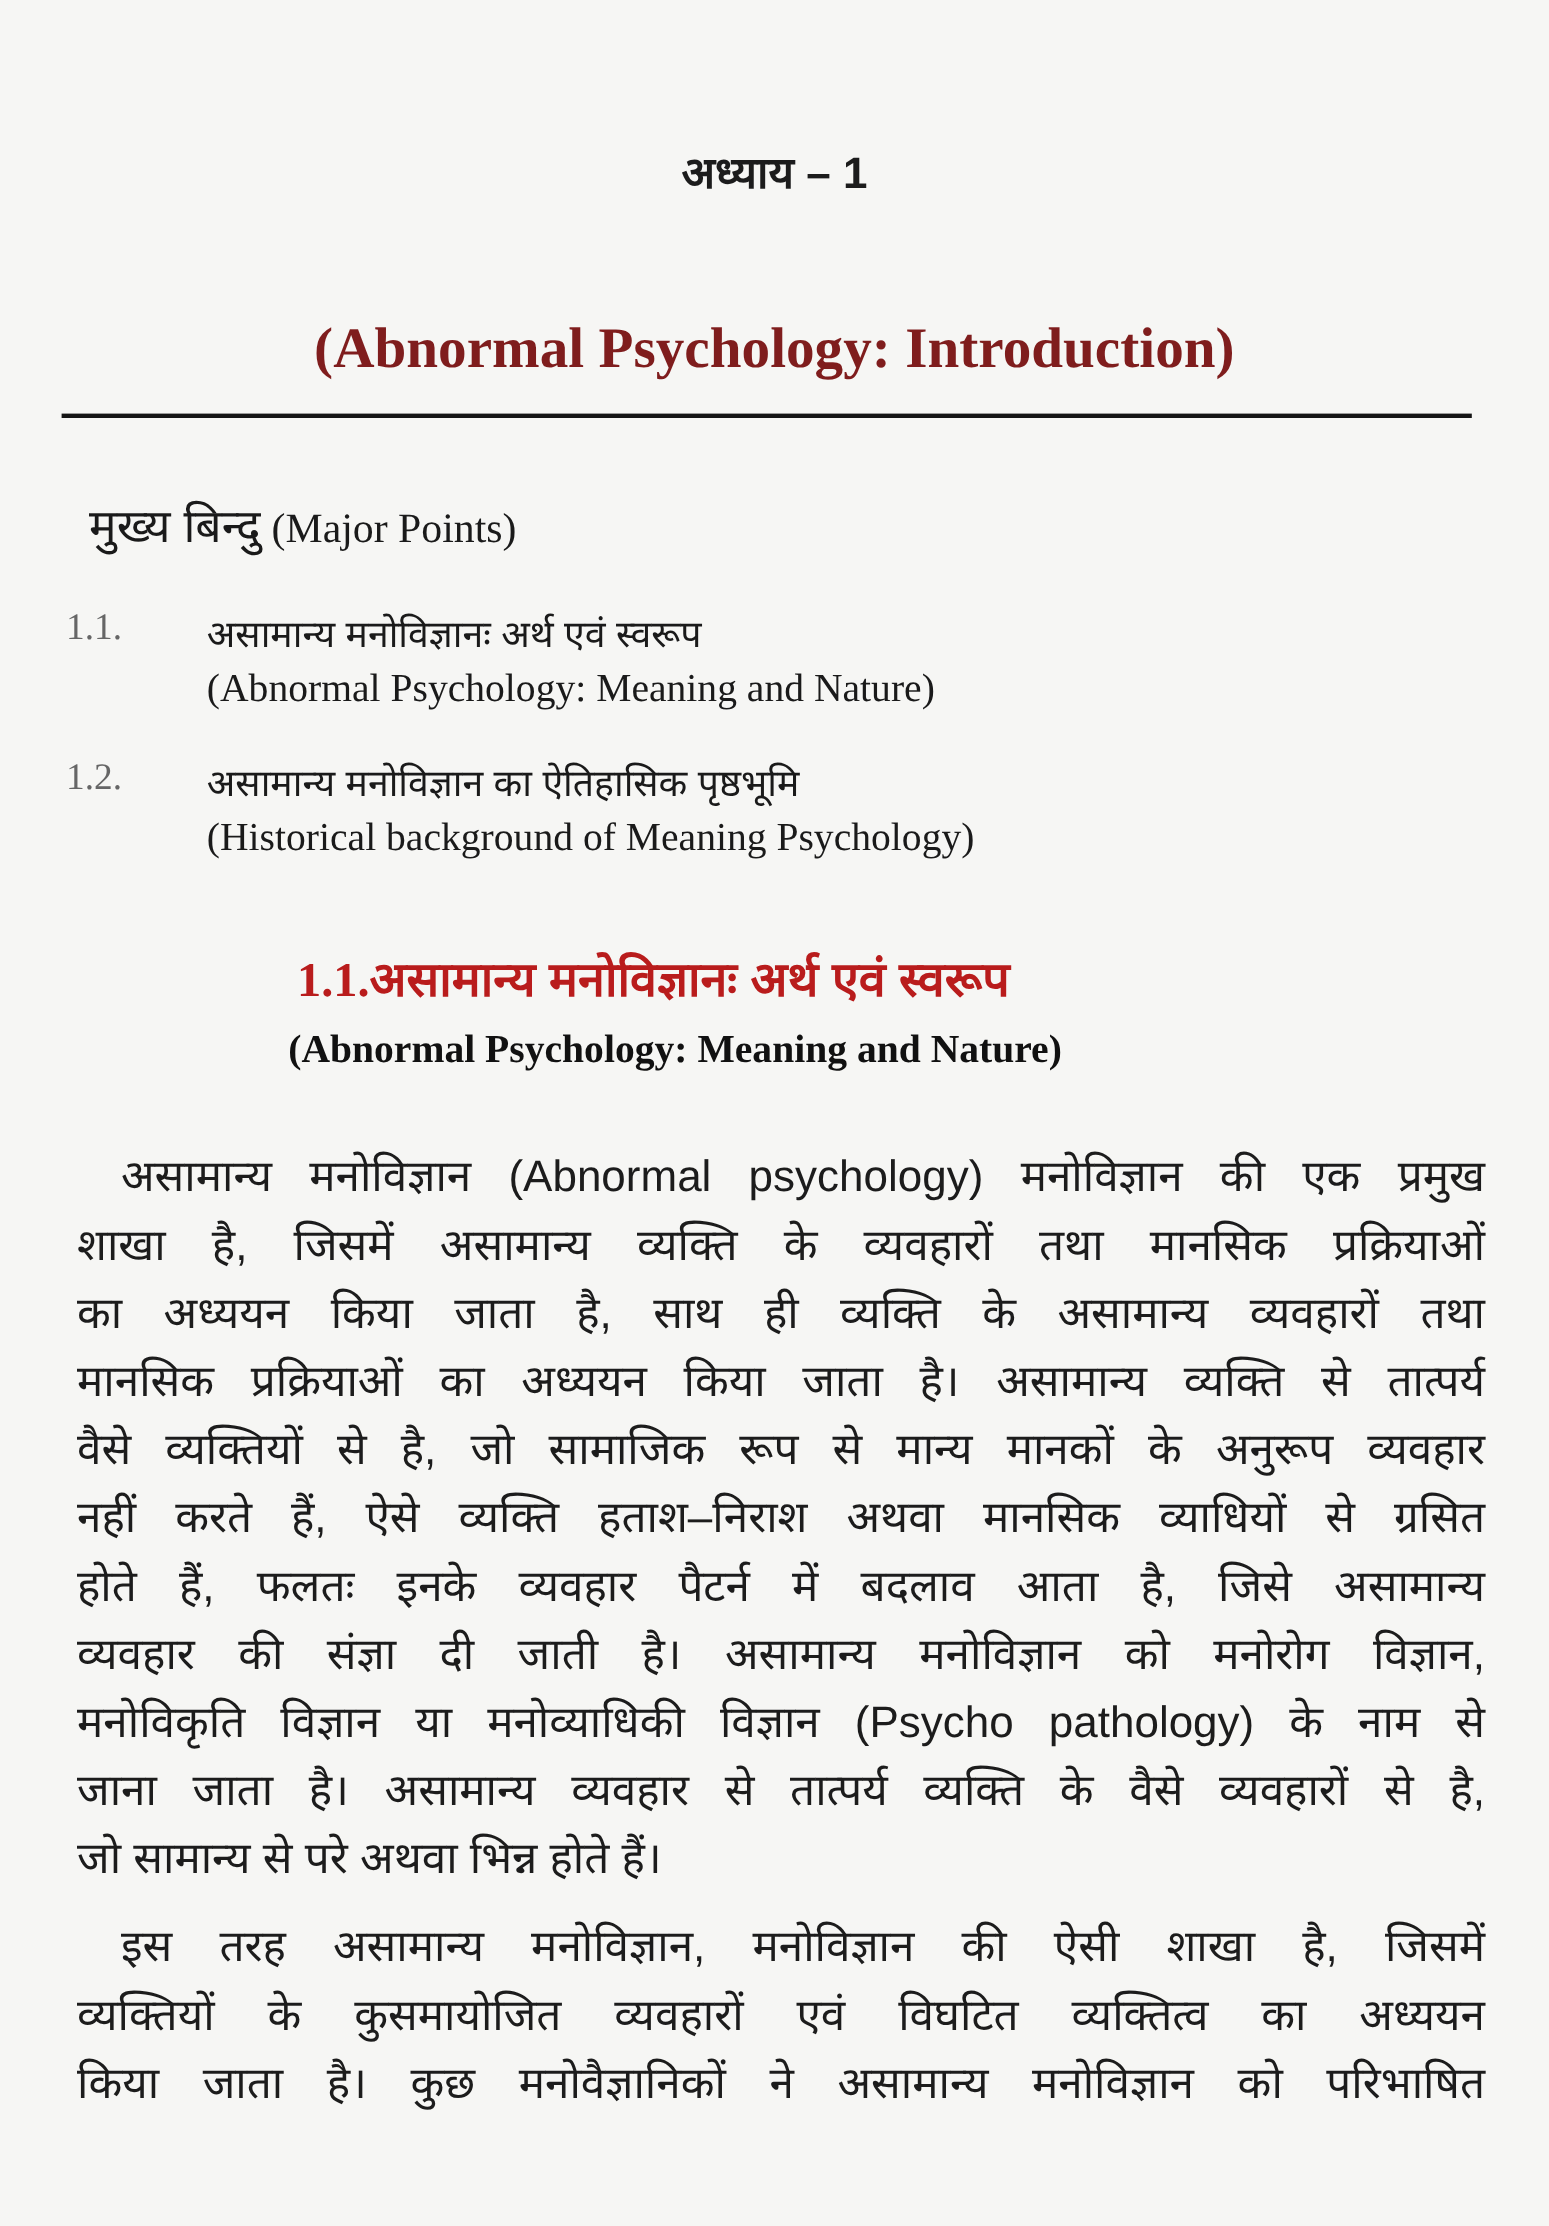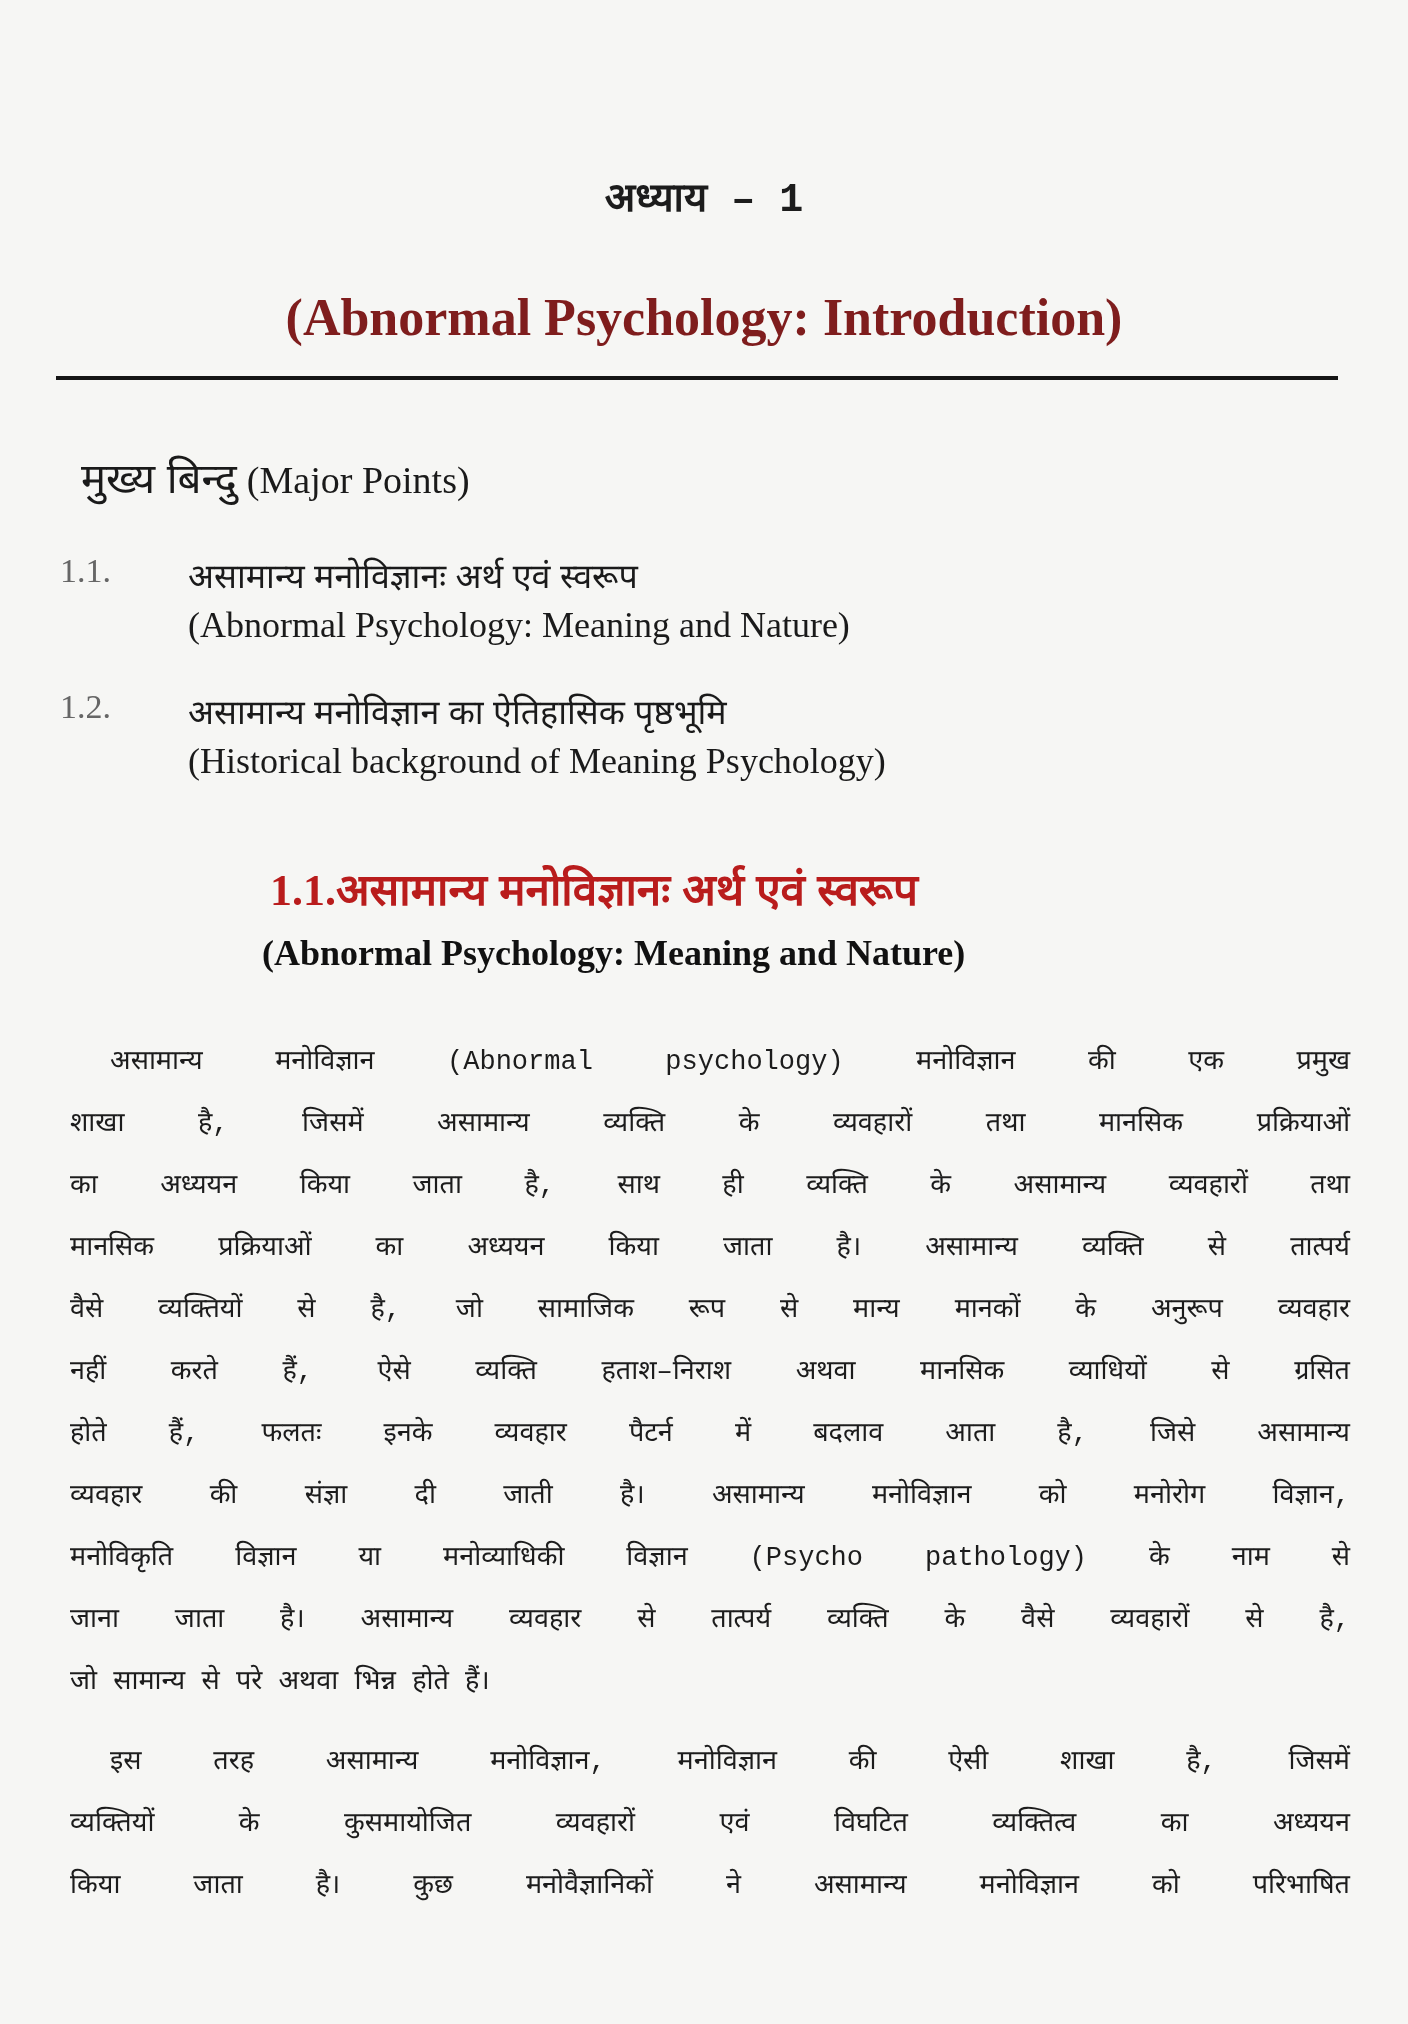--- a/index.html
+++ b/index.html
@@ -6,22 +6,22 @@
   body {
     width: 1408px; height: 2024px; overflow: hidden;
     background: #f6f6f4;
     color: #1a1a1a;
     font-family: "Liberation Serif", "DejaVu Serif", serif;
     position: relative;
   }
   .page { position: absolute; inset: 0; }
   .chapter-label {
     position: absolute; top: 128px; left: 0; width: 1408px;
-    text-align: center; font-family: Liberation Mono, monospace;
-    font-size: 40px; font-weight: bold; color: #1c1c1c; margin-top: 40px;
+    text-align: center; font-family: Liberation Sans, sans-serif;
+    font-size: 40px; font-weight: bold; color: #1c1c1c;
   }
   .chapter-title {
     position: absolute; top: 205px; left: 0; width: 1408px;
     text-align: center; font-family: "Liberation Sans", "DejaVu Sans", sans-serif;
     font-size: 58px; font-weight: bold; color: #111;
   }
   .chapter-title-en {
     position: absolute; top: 288px; left: 0; width: 1408px;
     text-align: center; font-size: 52px; font-weight: bold; color: #7f1d1d;
   }
@@ -44,21 +44,21 @@
     position: absolute; top: 858px; left: 258px; white-space: nowrap;
     font-family: "Liberation Sans", "DejaVu Sans", sans-serif; font-size: 44px; font-weight: bold; color: #b91c1c; margin-left: 12px;
   }
   .sec-title .num { font-family: "Liberation Serif", serif; }
   .sec-title-en {
     position: absolute; top: 932px; left: 262px; white-space: nowrap;
     font-size: 36px; font-weight: bold; color: #111;
   }
   .body-line {
     position: absolute; left: 70px; width: 1280px; white-space: nowrap;
-    font-family: Liberation Mono, monospace; font-size: 27px; color: #1c1c1c;
+    font-family: Liberation Sans, sans-serif; font-size: 40px; color: #1c1c1c;
     text-align: justify; text-align-last: justify;
   }
   .body-line.last { text-align-last: left; }
   .body-line.indent { left: 110px; width: 1240px; }
 </style>
 </head>
 <body>
 
 <div class="page">
 

